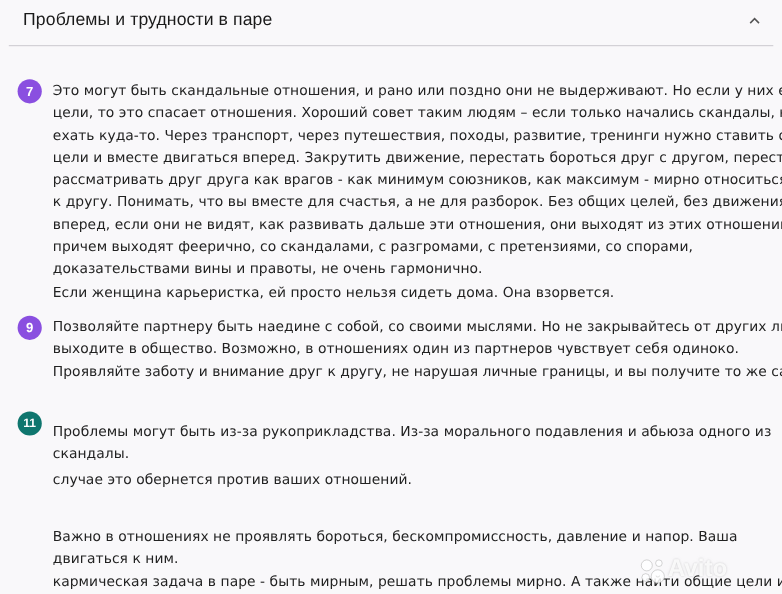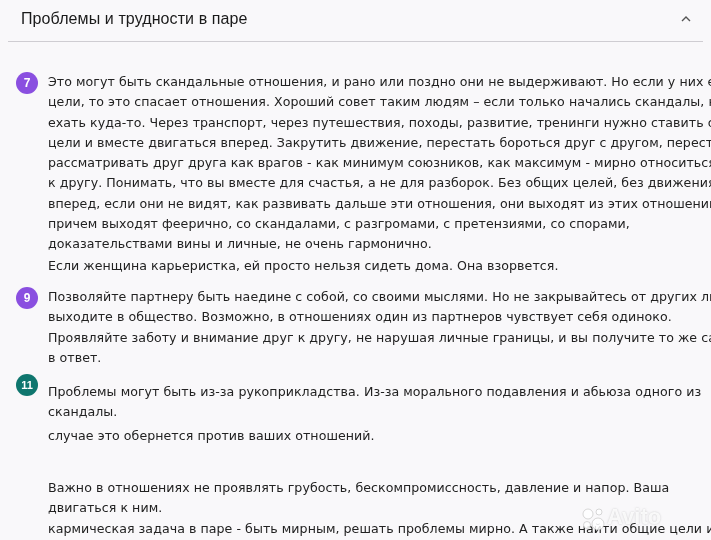--- a/index.html
+++ b/index.html
@@ -60,44 +60,43 @@
 <div class="badge" style="top:72px;background:#8a4fe0;">7</div>
 <p class="para" style="top:72px;">
   <span>Это могут быть скандальные отношения, и рано или поздно они не выдерживают. Но если у них есть</span>
   <span>цели, то это спасает отношения. Хороший совет таким людям – если только начались скандалы, нужно</span>
   <span>ехать куда-то. Через транспорт, через путешествия, походы, развитие, тренинги нужно ставить общие</span>
   <span>цели и вместе двигаться вперед. Закрутить движение, перестать бороться друг с другом, перестать</span>
   <span>рассматривать друг друга как врагов - как минимум союзников, как максимум - мирно относиться друг</span>
   <span>к другу. Понимать, что вы вместе для счастья, а не для разборок. Без общих целей, без движения</span>
   <span>вперед, если они не видят, как развивать дальше эти отношения, они выходят из этих отношений,</span>
   <span>причем выходят феерично, со скандалами, с разгромами, с претензиями, со спорами,</span>
-  <span>доказательствами вины и личные, не очень гармонично.</span>
+  <span>доказательствами вины и правоты, не очень гармонично.</span>
 </p>
 <p class="para" style="top:256px;">
   <span>Если женщина карьеристка, ей просто нельзя сидеть дома. Она взорвется.</span>
 </p>
 
 <div class="badge" style="top:287px;background:#8a4fe0;">9</div>
 <p class="para" style="top:287px;">
   <span>Позволяйте партнеру быть наедине с собой, со своими мыслями. Но не закрывайтесь от других людей,</span>
   <span>выходите в общество. Возможно, в отношениях один из партнеров чувствует себя одиноко.</span>
   <span>Проявляйте заботу и внимание друг к другу, не нарушая личные границы, и вы получите то же самое</span>
-  <span>в ответ.</span>
 </p>
 
 <div class="badge" style="top:374px;background:#0f766e;font-size:11px;">11</div>
 <p class="para" style="top:382px;">
   <span>Проблемы могут быть из-за рукоприкладства. Из-за морального подавления и абьюза одного из</span>
   <span>скандалы.</span>
 </p>
 <p class="para" style="top:426px;">
   <span>случае это обернется против ваших отношений.</span>
 </p>
 <p class="para" style="top:478px;">
-  <span>Важно в отношениях не проявлять грубость, бескомпромиссность, давление и напор. Ваша</span>
+  <span>Важно в отношениях не проявлять бороться, бескомпромиссность, давление и напор. Ваша</span>
   <span>двигаться к ним.</span>
   <span>кармическая задача в паре - быть мирным, решать проблемы мирно. А также найти общие цели и</span>
 </p>
 
 <svg class="wm-dots" viewBox="0 0 26 26">
   <circle cx="8" cy="8" r="5" fill="rgba(255,255,255,0.85)" stroke="rgba(160,160,160,0.5)" stroke-width="0.8"></circle>
   <circle cx="19" cy="6" r="3" fill="rgba(255,255,255,0.85)" stroke="rgba(160,160,160,0.5)" stroke-width="0.8"></circle>
   <circle cx="7" cy="19" r="3.5" fill="rgba(255,255,255,0.85)" stroke="rgba(160,160,160,0.5)" stroke-width="0.8"></circle>
   <circle cx="18" cy="18" r="6" fill="rgba(255,255,255,0.85)" stroke="rgba(160,160,160,0.5)" stroke-width="0.8"></circle>
 </svg>

